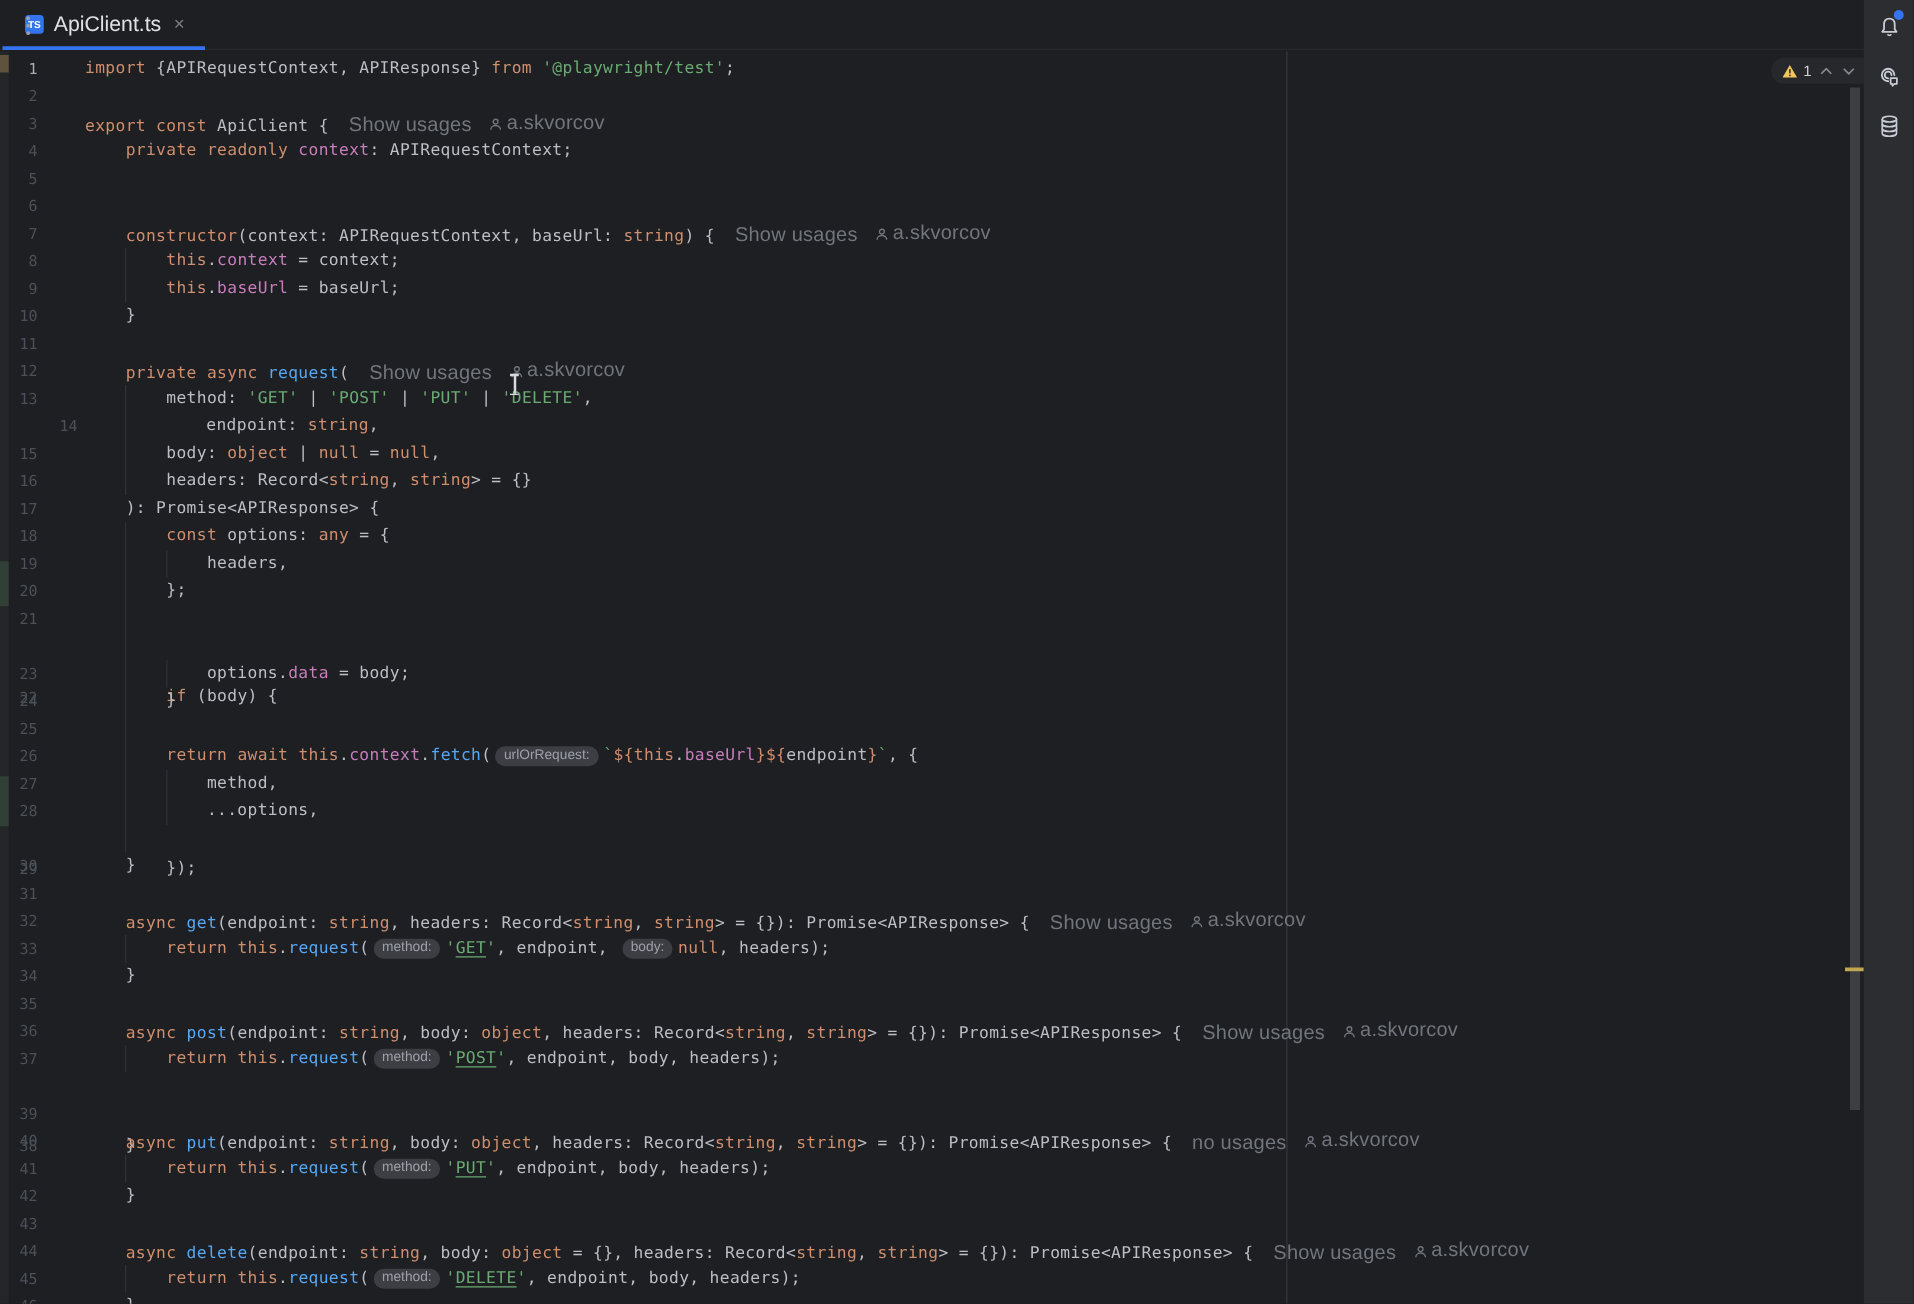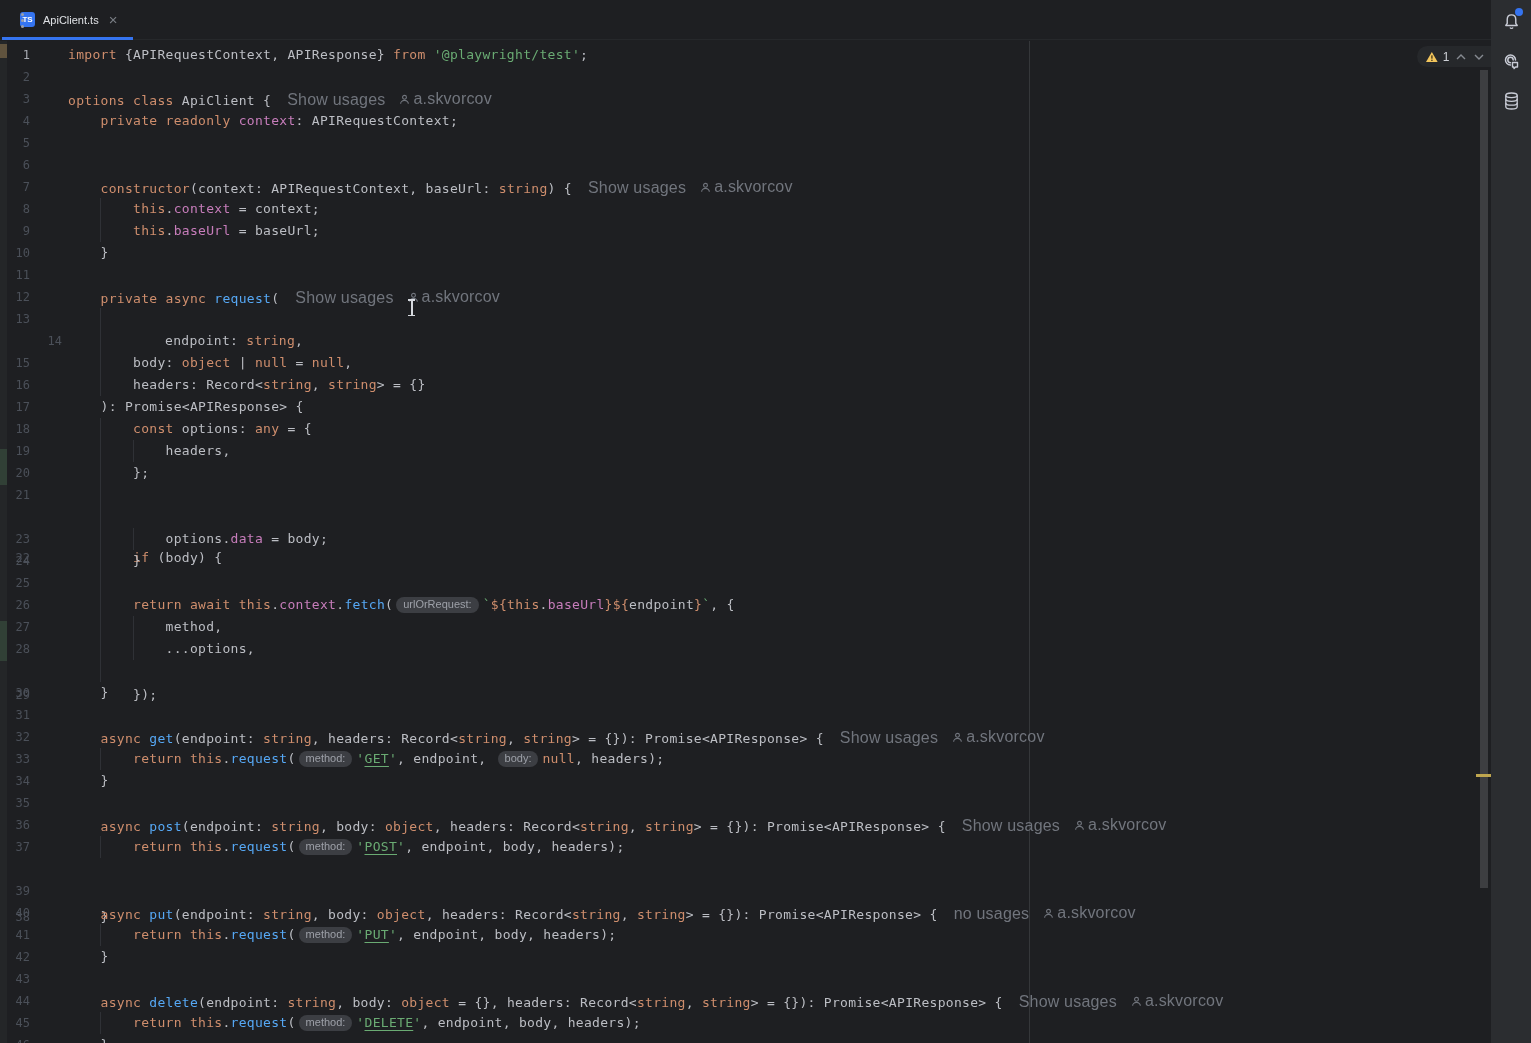--- a/index.html
+++ b/index.html
@@ -20,21 +20,21 @@
     padding:0 14px 0 18px; margin-left:2px; cursor:pointer;
   }
   .tab .underline {
     position:absolute; left:0; right:0; bottom:-1px; height:3px; background:#3574F0;
   }
   .ts-icon {
     width:15px; height:15px; border-radius:3px; background:#3574F0;
     color:#fff; font-family:"Liberation Sans",sans-serif; font-size:8px; font-weight:bold;
     display:flex; align-items:center; justify-content:center; letter-spacing:0;
   }
-  .tab-title { color:#DFE1E5; font-family:"Liberation Sans",sans-serif; font-size:11px; }
+  .tab-title { color:#DFE1E5; font-family:"Liberation Sans",sans-serif; font-size:17px; }
   .tab-close { color:#7A7E85; font-family:"Liberation Sans",sans-serif; font-size:15px; line-height:1; padding:2px; }
   .kebab { position:absolute; right:1491px; top:0; height:40px; width:36px;
     display:flex; flex-direction:column; align-items:center; justify-content:center; gap:3px; cursor:pointer; }
   .kebab i { width:3px; height:3px; border-radius:50%; background:#9DA0A8; }
 
   
   .stripe {
     position:absolute; right:0; top:0; width:40px; height:1043px; background:#2b2d30;
     display:flex; flex-direction:column; align-items:center; padding-top:10px; gap:18px;
   }
@@ -112,40 +112,40 @@
       <div class="guide" style="left: 100px; top: 795px; height: 22px;"></div>
       <div class="guide" style="left: 100px; top: 883px; height: 22px;"></div>
       <div class="guide" style="left: 100px; top: 971px; height: 22px;"></div>
       <div class="guide" style="left: 133px; top: 399px; height: 22px;"></div>
       <div class="guide" style="left: 133px; top: 487px; height: 22px;"></div>
       <div class="guide" style="left: 133px; top: 575px; height: 44px;"></div>
     </div>
   <div id="lines">
       <div class="row" style="top: 3px;"><span class="ln active">1</span><span class="lc"><span class="tk-k">import</span><span class="tk-d"> {APIRequestContext, APIResponse} </span><span class="tk-k">from</span><span class="tk-d"> </span><span class="tk-s">'@playwright/test'</span><span class="tk-d">;</span></span></div>
       <div class="row" style="top: 25px;"><span class="ln">2</span><span class="lc"></span></div>
-      <div class="row" style="top: 47px;"><span class="ln">3</span><span class="lc"><span class="tk-k">options class </span><span class="tk-d">ApiClient</span><span class="tk-d"> {</span><span class="cv cv-usages">Show usages</span><span class="cv cv-author"><svg width="11" height="11" viewBox="0 0 12 12" style="display:inline-block">
+      <div class="row" style="top: 47px;"><span class="ln">3</span><span class="lc"><span class="tk-k">export const </span><span class="tk-d">ApiClient</span><span class="tk-d"> {</span><span class="cv cv-usages">Show usages</span><span class="cv cv-author"><svg width="11" height="11" viewBox="0 0 12 12" style="display:inline-block">
               <circle cx="6" cy="3.6" r="2.1" fill="none" stroke="#71757D" stroke-width="1.2"></circle>
               <path d="M1.8 10.6 a4.2 3.6 0 0 1 8.4 0" fill="none" stroke="#71757D" stroke-width="1.2"></path>
             </svg><span>a.skvorcov</span></span></span></div>
       <div class="row" style="top: 69px;"><span class="ln">4</span><span class="lc"><span class="tk-d">    </span><span class="tk-k">private readonly </span><span class="tk-f">context</span><span class="tk-d">: APIRequestContext;</span></span></div>
       <div class="row" style="top: 91px;"><span class="ln">5</span></div>
       <div class="row" style="top: 113px;"><span class="ln">6</span><span class="lc"></span></div>
       <div class="row" style="top: 135px;"><span class="ln">7</span><span class="lc"><span class="tk-d">    </span><span class="tk-k">constructor</span><span class="tk-d">(context: APIRequestContext, baseUrl: </span><span class="tk-k">string</span><span class="tk-d">) {</span><span class="cv cv-usages">Show usages</span><span class="cv cv-author"><svg width="11" height="11" viewBox="0 0 12 12" style="display:inline-block">
               <circle cx="6" cy="3.6" r="2.1" fill="none" stroke="#71757D" stroke-width="1.2"></circle>
               <path d="M1.8 10.6 a4.2 3.6 0 0 1 8.4 0" fill="none" stroke="#71757D" stroke-width="1.2"></path>
             </svg><span>a.skvorcov</span></span></span></div>
       <div class="row" style="top: 157px;"><span class="ln">8</span><span class="lc"><span class="tk-d">        </span><span class="tk-k">this</span><span class="tk-d">.</span><span class="tk-f">context</span><span class="tk-d"> = context;</span></span></div>
       <div class="row" style="top: 179px;"><span class="ln">9</span><span class="lc"><span class="tk-d">        </span><span class="tk-k">this</span><span class="tk-d">.</span><span class="tk-f">baseUrl</span><span class="tk-d"> = baseUrl;</span></span></div>
       <div class="row" style="top: 201px;"><span class="ln">10</span><span class="lc"><span class="tk-d">    }</span></span></div>
       <div class="row" style="top: 223px;"><span class="ln">11</span><span class="lc"></span></div>
       <div class="row" style="top: 245px;"><span class="ln">12</span><span class="lc"><span class="tk-d">    </span><span class="tk-k">private async </span><span class="tk-m">request</span><span class="tk-d">(</span><span class="cv cv-usages">Show usages</span><span class="cv cv-author"><svg width="11" height="11" viewBox="0 0 12 12" style="display:inline-block">
               <circle cx="6" cy="3.6" r="2.1" fill="none" stroke="#71757D" stroke-width="1.2"></circle>
               <path d="M1.8 10.6 a4.2 3.6 0 0 1 8.4 0" fill="none" stroke="#71757D" stroke-width="1.2"></path>
             </svg><span>a.skvorcov</span></span></span></div>
-      <div class="row" style="top: 267px;"><span class="ln">13</span></div>
+      <div class="row" style="top: 267px;"><span class="ln">13</span><span class="lc"><span class="tk-d">        method: </span><span class="tk-s">'GET'</span><span class="tk-d"> | </span><span class="tk-s">'POST'</span><span class="tk-d"> | </span><span class="tk-s">'PUT'</span><span class="tk-d"> | </span><span class="tk-s">'DELETE'</span><span class="tk-d">,</span></span></div>
       <div class="row" style="top: 289px; margin-left: 32px;"><span class="ln">14</span><span class="lc"><span class="tk-d">        endpoint: </span><span class="tk-k">string</span><span class="tk-d">,</span></span></div>
       <div class="row" style="top: 311px;"><span class="ln">15</span><span class="lc"><span class="tk-d">        body: </span><span class="tk-k">object</span><span class="tk-d"> | </span><span class="tk-k">null</span><span class="tk-d"> = </span><span class="tk-k">null</span><span class="tk-d">,</span></span></div>
       <div class="row" style="top: 333px;"><span class="ln">16</span><span class="lc"><span class="tk-d">        headers: Record&lt;</span><span class="tk-k">string</span><span class="tk-d">, </span><span class="tk-k">string</span><span class="tk-d">&gt; = {}</span></span></div>
       <div class="row" style="top: 355px;"><span class="ln">17</span><span class="lc"><span class="tk-d">    ): Promise&lt;APIResponse&gt; {</span></span></div>
       <div class="row" style="top: 377px;"><span class="ln">18</span><span class="lc"><span class="tk-d">        </span><span class="tk-k">const</span><span class="tk-d"> options: </span><span class="tk-k">any</span><span class="tk-d"> = {</span></span></div>
       <div class="row" style="top: 399px;"><span class="ln">19</span><span class="lc"><span class="tk-d">            headers,</span></span></div>
       <div class="row" style="top: 421px;"><span class="ln">20</span><span class="lc"><span class="tk-d">        };</span></span></div>
       <div class="row" style="top: 443px;"><span class="ln">21</span><span class="lc"></span></div>
       <div class="row" style="top: 465px; margin-top: 41px;"><span class="ln">22</span><span class="lc"><span class="tk-d">        </span><span class="tk-k">if</span><span class="tk-d"> (body) {</span></span></div>
       <div class="row" style="top: 487px;"><span class="ln">23</span><span class="lc"><span class="tk-d">            options.</span><span class="tk-f">data</span><span class="tk-d"> = body;</span></span></div>

